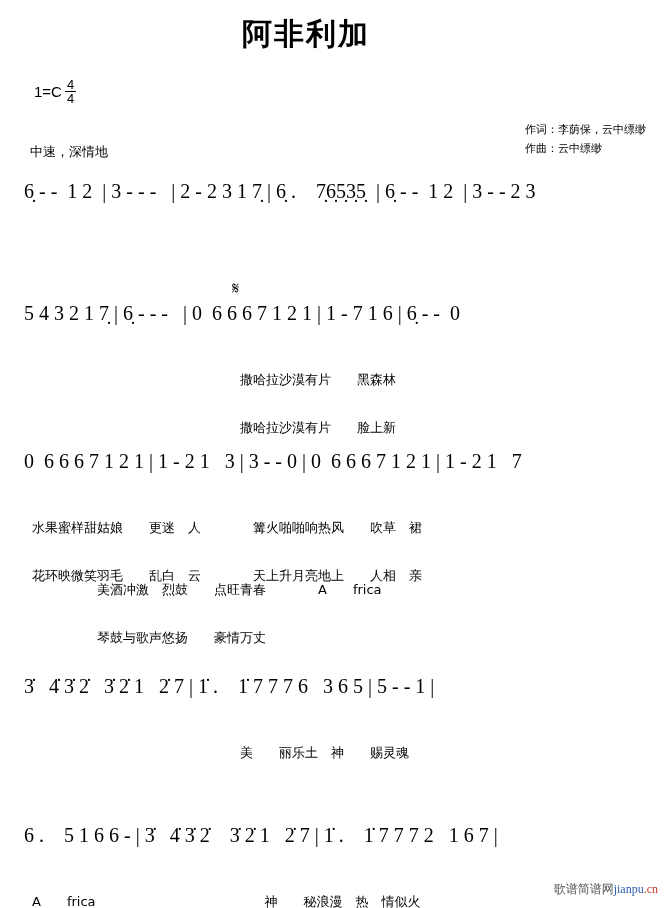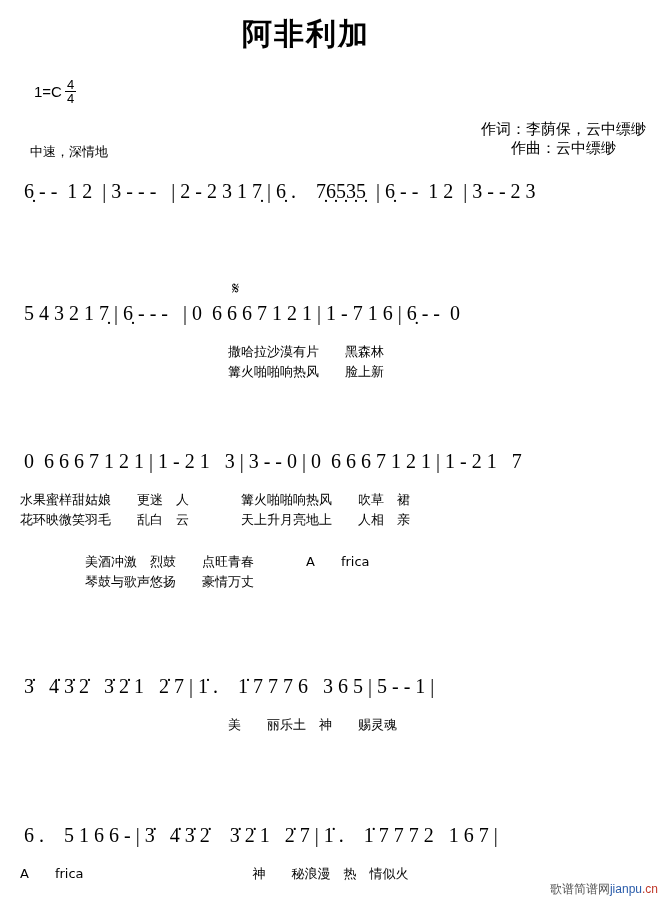--- a/index.html
+++ b/index.html
@@ -32,55 +32,56 @@
   .frac .num{border-bottom:1px solid #000;padding:0 2px;}
   .frac .den{padding:0 2px;}
 
   .tempo{
     position:absolute;top:143px;left:30px;
     font-family:"DejaVu Sans", sans-serif;
     font-size:13px;
   }
   .credits{
     position:absolute;top:120px;right:26px;
-    font-family:Liberation Serif, serif;
-    font-size:15px;
+    font-family:Liberation Sans, sans-serif;
+    font-size:11px;
     line-height:19px;
-    text-align:center;
+    text-align:left;
   }
 
   
   .row{position:absolute;left:0;width:544px;}
   .notes{
     position:relative;
     height:40px;
     font-family:"Liberation Serif", serif;
     font-size:20px;
     white-space:pre;
     letter-spacing:0px;
     padding-left:24px;
     box-sizing:border-box;
   }
   .lyr{
     font-family:"DejaVu Sans", sans-serif;
     font-size:13px;
     white-space:pre;
-    padding-left:20px;
+    padding-left:32px;
     height:20px;
     line-height:20px;
     box-sizing:border-box;
+    margin-top:28px;
   }
   .seg{
     position:absolute;
     font-family:"DejaVu Sans", sans-serif;
     font-size:17px;
   }
   .wm{
     position:absolute;bottom:10px;right:14px;
-    font-family:Liberation Sans, sans-serif;
+    font-family:Liberation Serif, serif;
     font-size:12px;
     color:#555;
   }
   .wm .blue{color:#2a5caa;}
   .wm .red{color:#c0392b;}
 </style>
 </head>
 <body>
 
 <div class="sheet">
@@ -104,21 +105,21 @@
 
   <div class="row" style="top:180px;">
     <div class="notes">6̣ - -  1 2  | 3 - - -   | 2 - 2 3 1 7̣ | 6̣ .    7̣6̣5̣3̣5̣  | 6̣ - -  1 2  | 3 - - 2 3</div>
   </div>
 
   <div class="seg" style="top:278px;left:232px;">𝄋</div>
 
   <div class="row" style="top:302px;">
     <div class="notes">5 4 3 2 1 7̣ | 6̣ - - -   | 0  6 6 6 7 1 2 1 | 1 - 7 1 6 | 6̣ - -  0</div>
     <div class="lyr">　　　　　　　　　　　　　　　　撒哈拉沙漠有片　　黑森林</div>
-    <div class="lyr">　　　　　　　　　　　　　　　　篝火啪啪响热风　　脸上新</div>
+    <div class="lyr">　　　　　　　　　　　　　　　　撒哈拉沙漠有片　　脸上新</div>
   </div>
 
   <div class="row" style="top:450px;">
     <div class="notes">0  6 6 6 7 1 2 1 | 1 - 2 1   3 | 3 - - 0 | 0  6 6 6 7 1 2 1 | 1 - 2 1   7</div>
     <div class="lyr">水果蜜样甜姑娘　　更迷　人　　　　篝火啪啪响热风　　吹草　裙</div>
     <div class="lyr">花环映微笑羽毛　　乱白　云　　　　天上升月亮地上　　人相　亲</div>
   </div>
 
   <div class="row" style="top:552px;">
     <div class="lyr">　　　　　美酒冲激　烈鼓　　点旺青春　　　　A　　frica</div>

